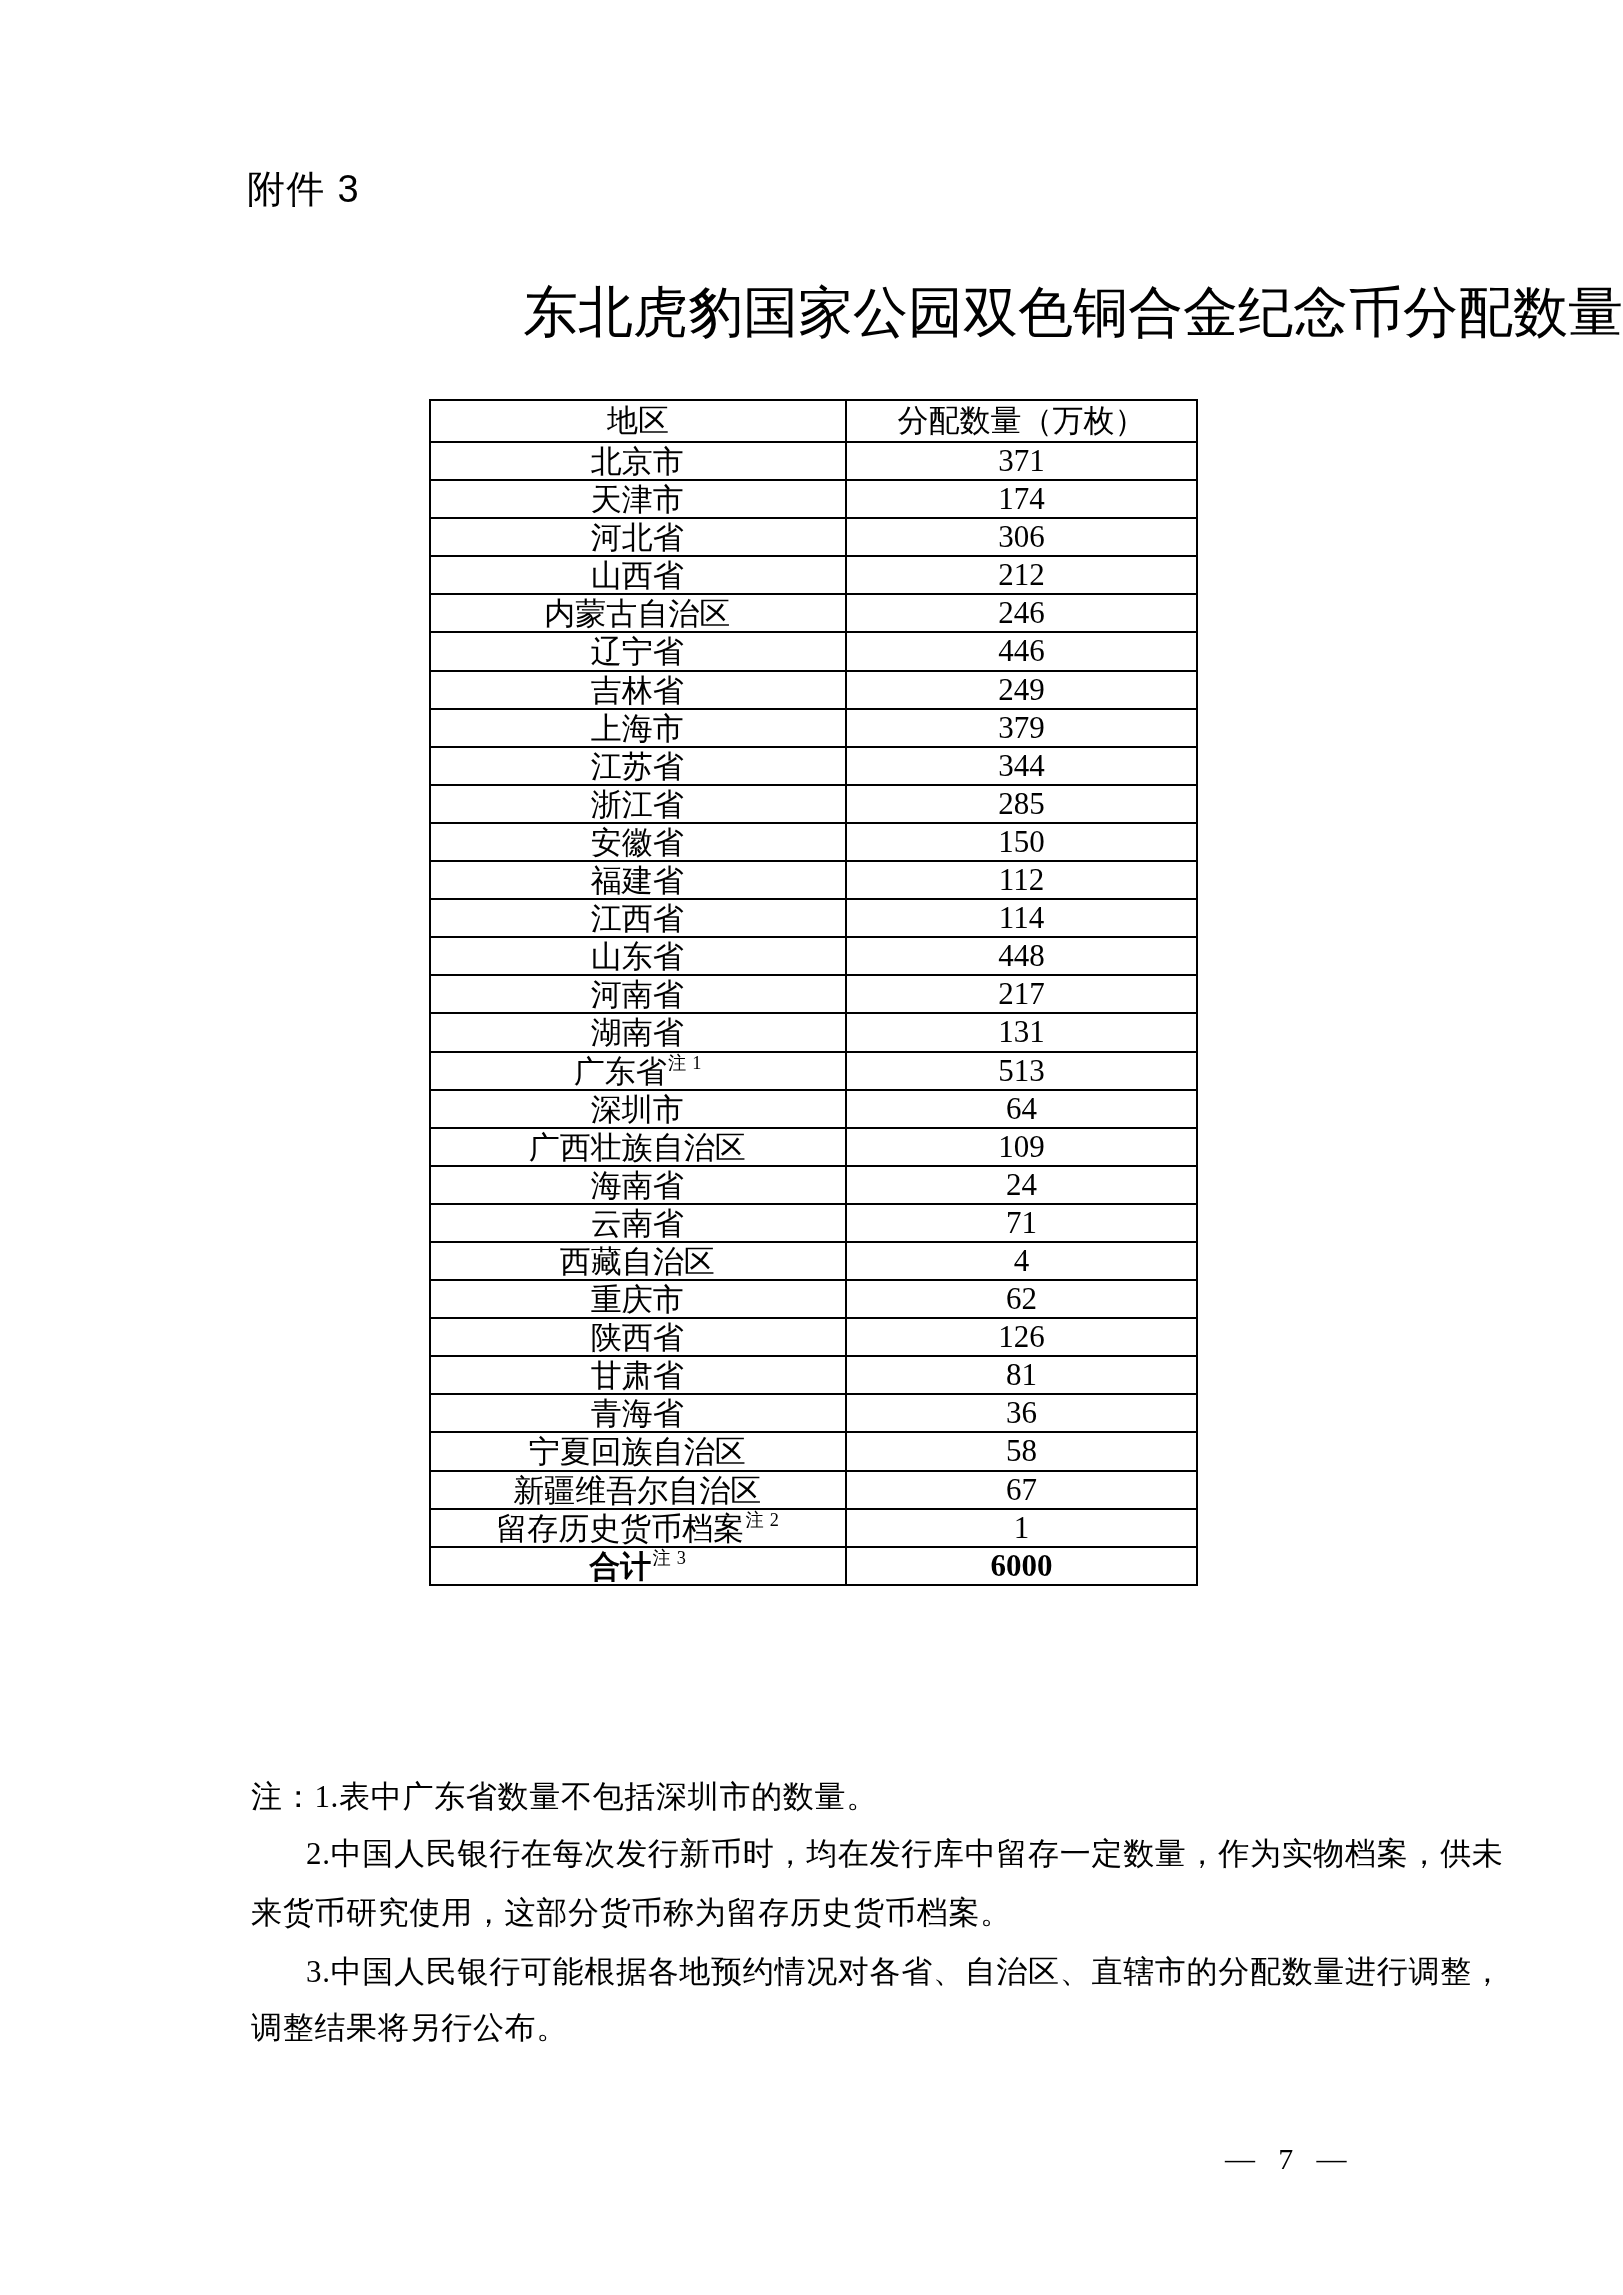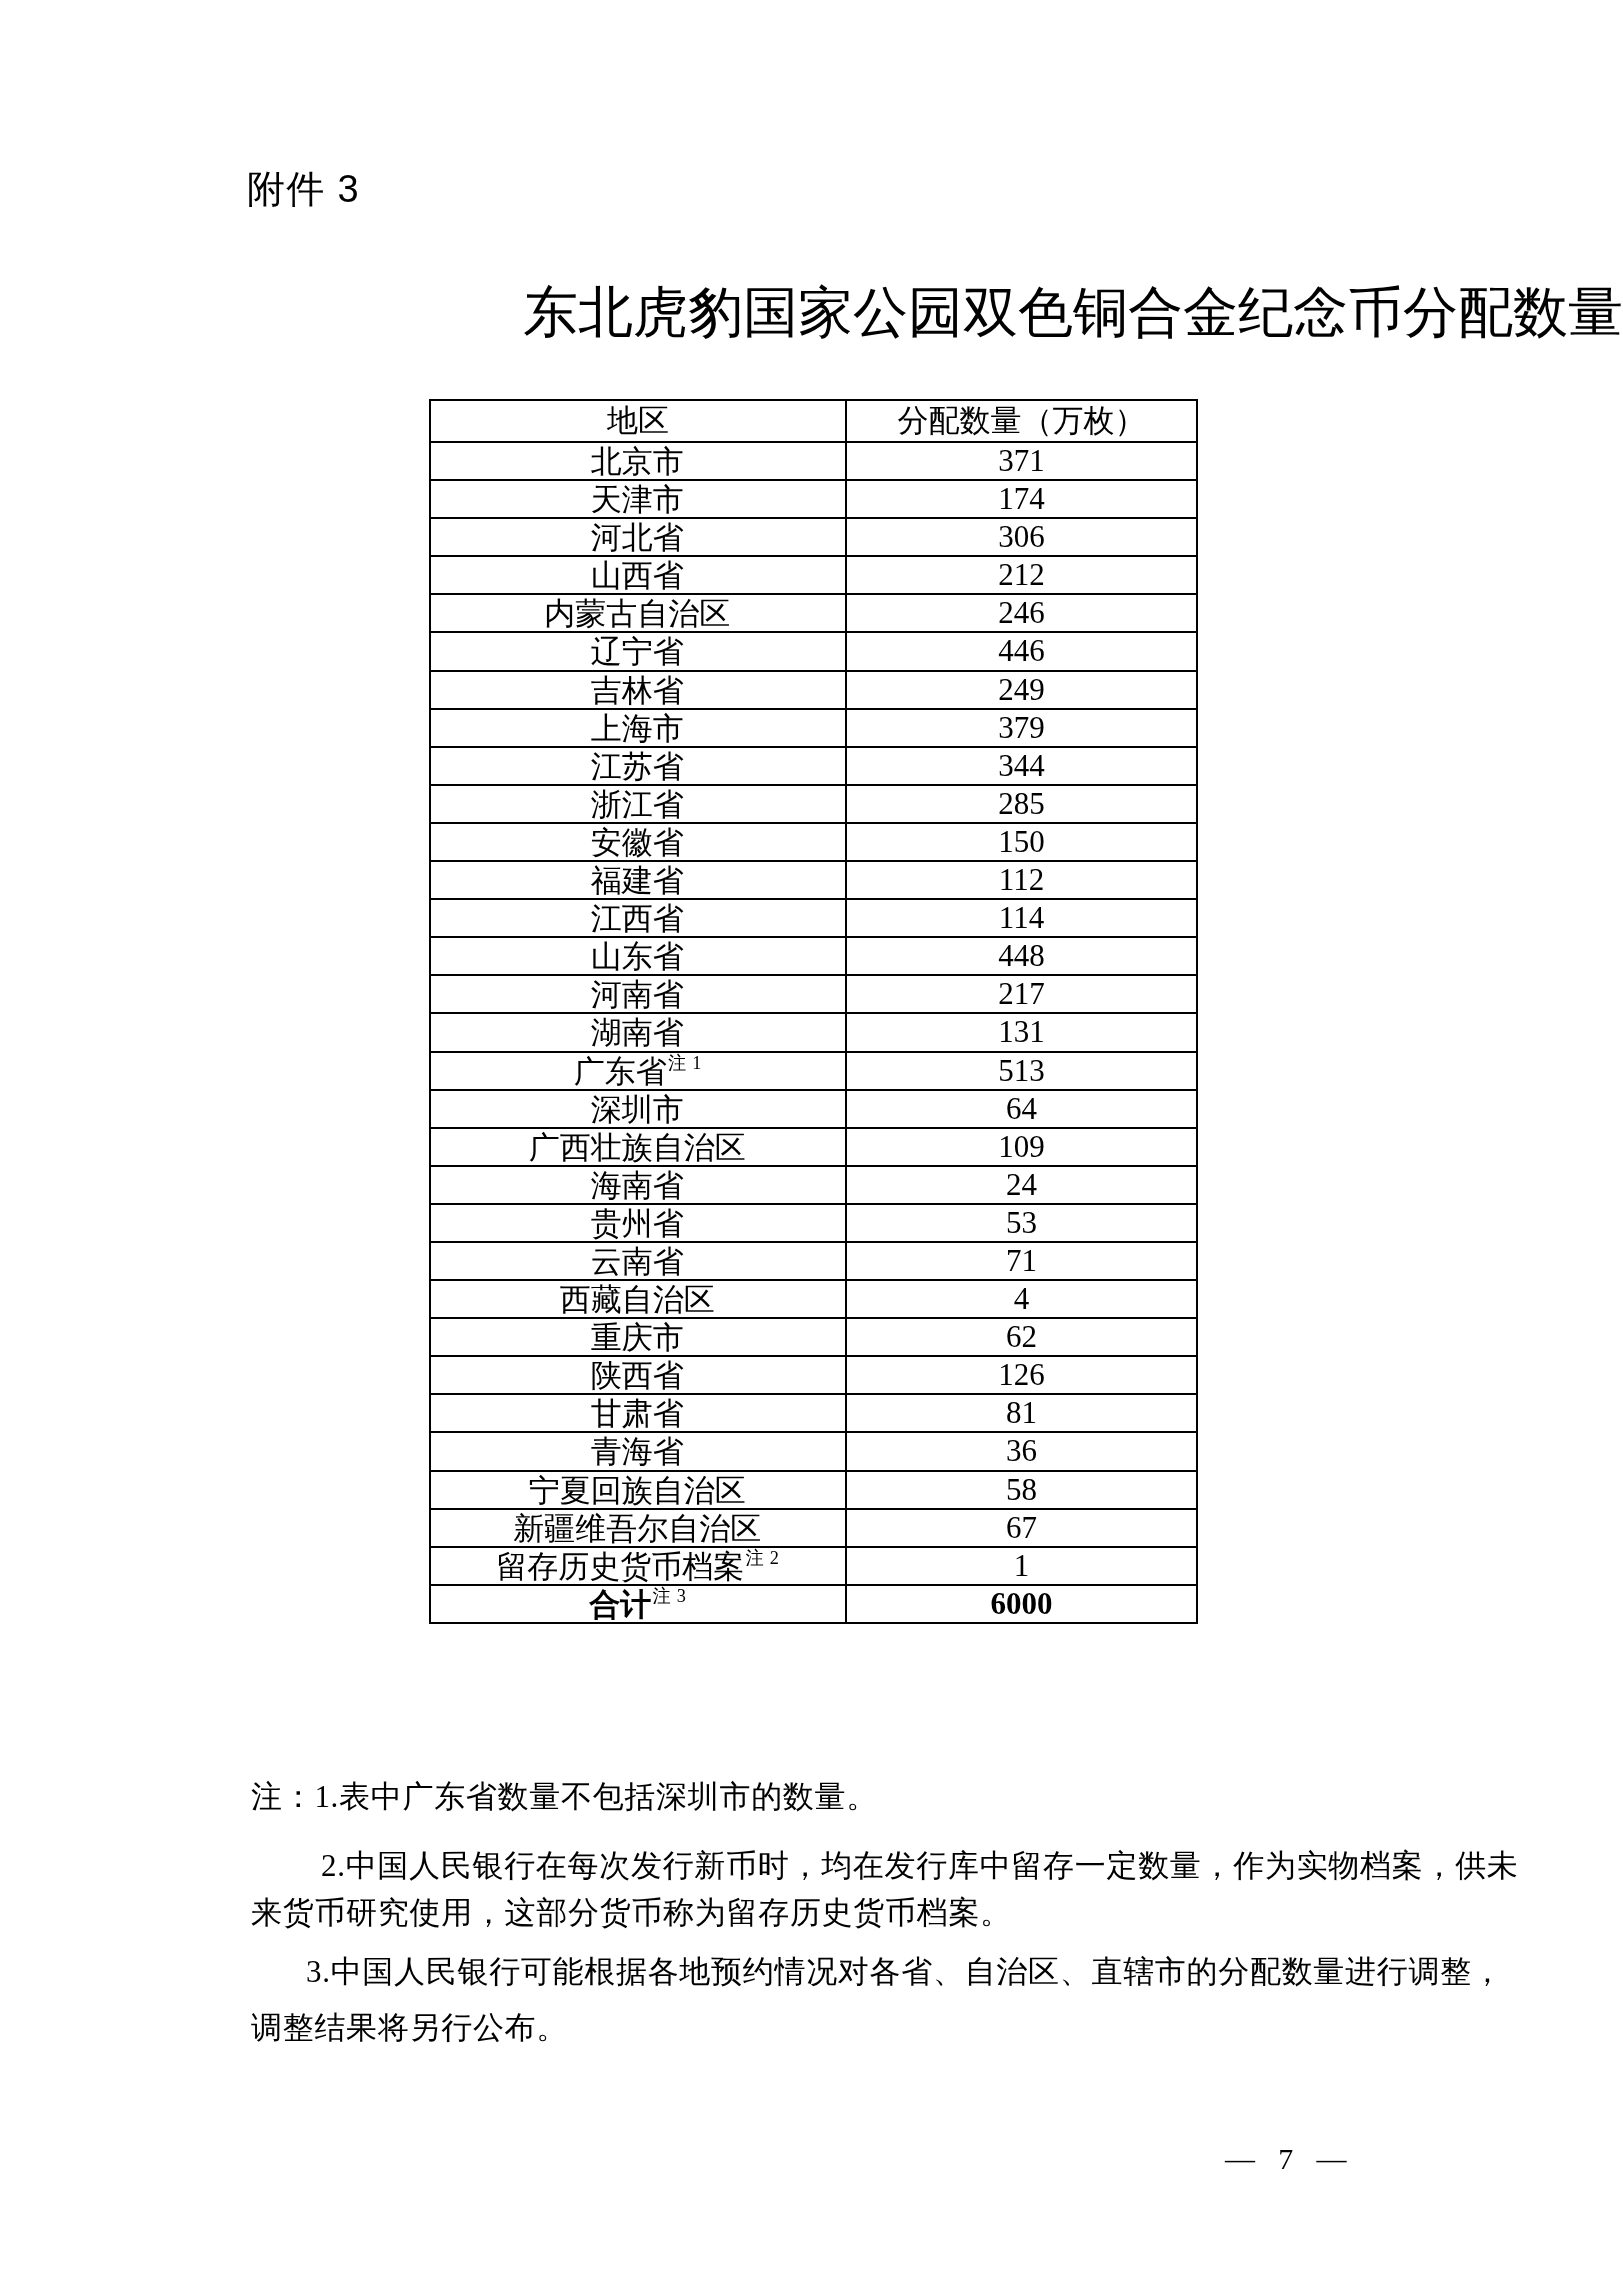--- a/index.html
+++ b/index.html
@@ -39,21 +39,21 @@
   .note-ref {
     font-size: 18.3px; font-weight: normal;
     vertical-align: 13px; letter-spacing: 0.7px; margin-left: 1.3px;
   }
   .total-row td { font-weight: bold; }
   .note {
     position: absolute; font-size: 31px; line-height: 37px;
     white-space: nowrap; letter-spacing: 0.7px;
   }
   .note.l0 { left: 251px; top: 1778px; }
-  .note.l1 { left: 321px; top: 1835px; margin-top: 12px; }
+  .note.l1 { left: 306px; top: 1835px; }
   .note.l2 { left: 251px; top: 1894px; }
   .note.l3 { left: 306px; top: 1953px; }
   .note.l4 { left: 251px; top: 2009px; }
   .page-number {
     position: absolute; left: 1225px; top: 2142px;
     font-size: 30px; line-height: 34px; word-spacing: 15.7px;
   }
 </style>
 </head>
 <body>
@@ -171,24 +171,20 @@
         <td class="region-cell"><span>广西壮族自治区</span><sup class="note-ref"></sup></td>
         <td class="value-cell">109</td>
       </tr>
 
       <tr>
         <td class="region-cell"><span>海南省</span><sup class="note-ref"></sup></td>
         <td class="value-cell">24</td>
       </tr>
 
 
-      <tr>
-        <td class="region-cell"><span>贵州省</span><sup class="note-ref"></sup></td>
-        <td class="value-cell">53</td>
-      </tr>
 
       <tr>
         <td class="region-cell"><span>云南省</span><sup class="note-ref"></sup></td>
         <td class="value-cell">71</td>
       </tr>
 
       <tr>
         <td class="region-cell"><span>西藏自治区</span><sup class="note-ref"></sup></td>
         <td class="value-cell">4</td>
       </tr>

